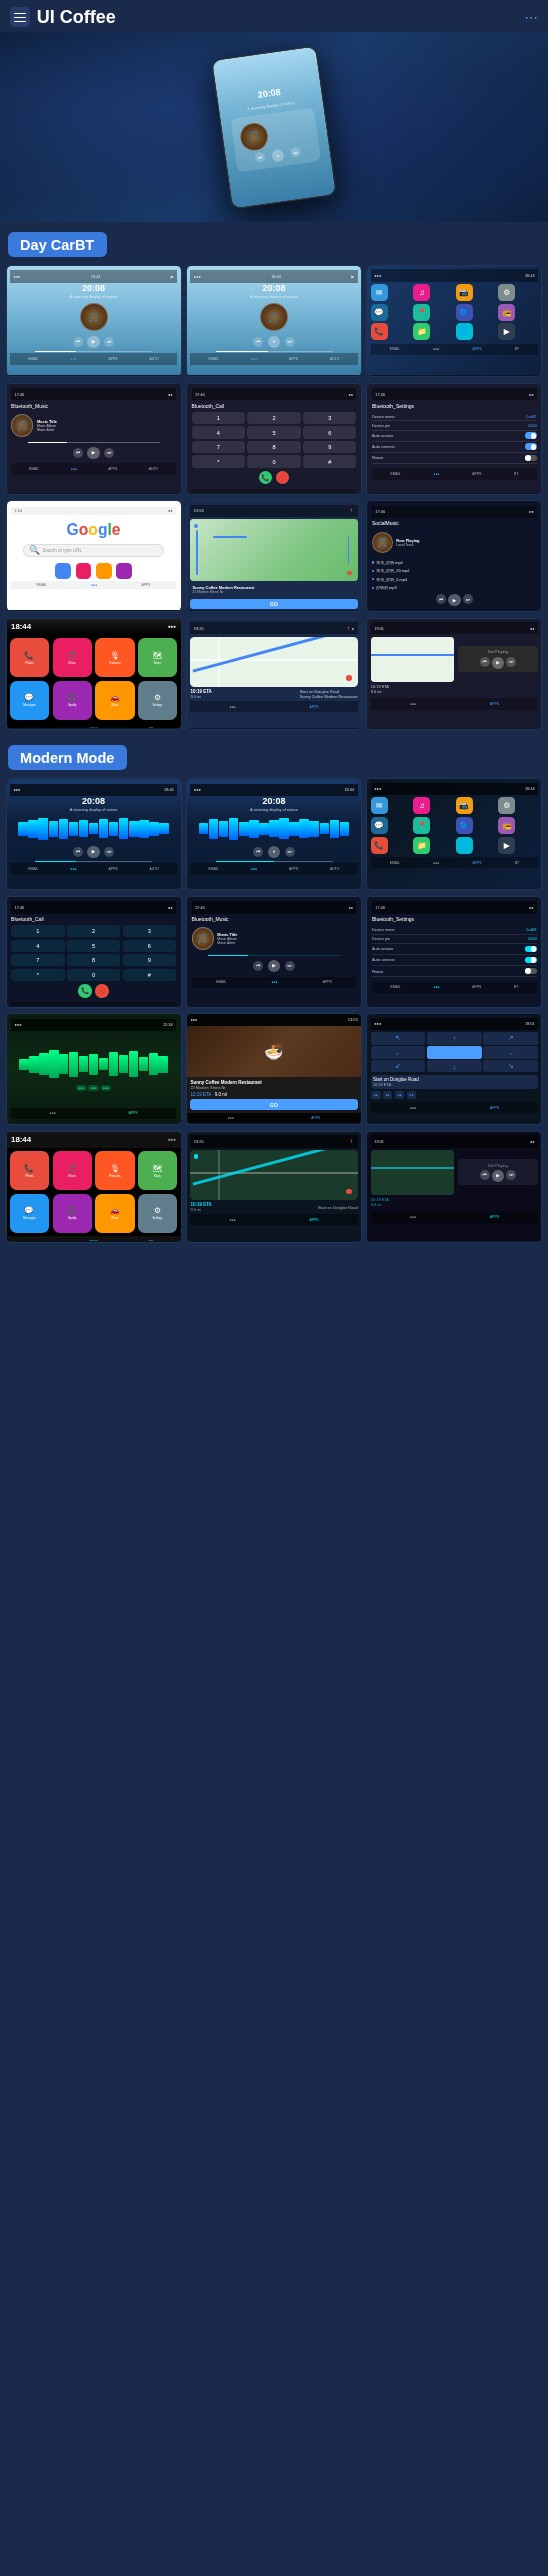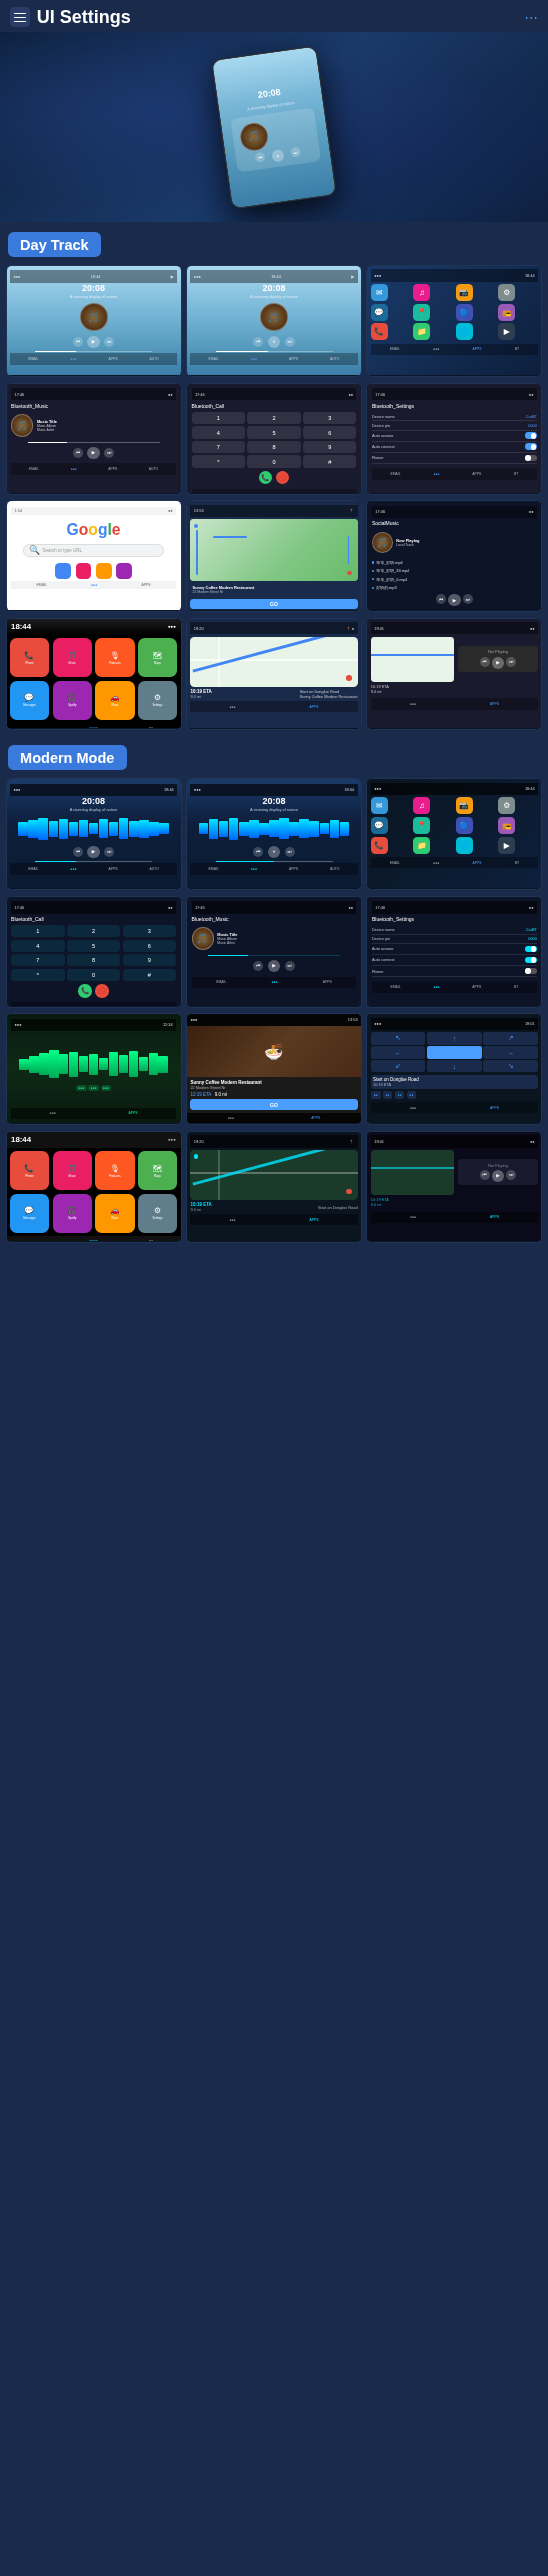--- a/index.html
+++ b/index.html
@@ -370,21 +370,21 @@
 </head>
 <body>
 
 <div class="header">
   <div class="header-left">
     <div class="hamburger-icon">
       <span></span>
       <span></span>
       <span></span>
     </div>
-    <h1 class="page-title">UI Settings</h1>
+    <h1 class="page-title">UI Coffee</h1>
   </div>
   <div class="menu-icon">⋯</div>
 </div>
 
 <div class="hero-section">
   <div class="hero-bg"></div>
   <div class="hero-device">
     <div class="hero-screen">
       <div class="screen-time">20:08</div>
       <div class="screen-subtitle">A stunning display of nature</div>
@@ -394,21 +394,21 @@
           <div class="ctrl-btn">⏮</div>
           <div class="ctrl-btn ctrl-btn-play">⏸</div>
           <div class="ctrl-btn">⏭</div>
         </div>
       </div>
     </div>
   </div>
 </div>
 
 <div>
-  <span class="section-label day-label">Day Track</span>
+  <span class="section-label day-label">Day CarBT</span>
 </div>
 
 <div class="screenshots-grid">
 
   <div class="screenshot-card">
     <div class="car-screen music-screen">
       <div class="status-bar" style="width:100%">
         <span class="status-text">●●●</span>
         <span class="status-text">18:44</span>
         <span class="status-text">▶</span>

